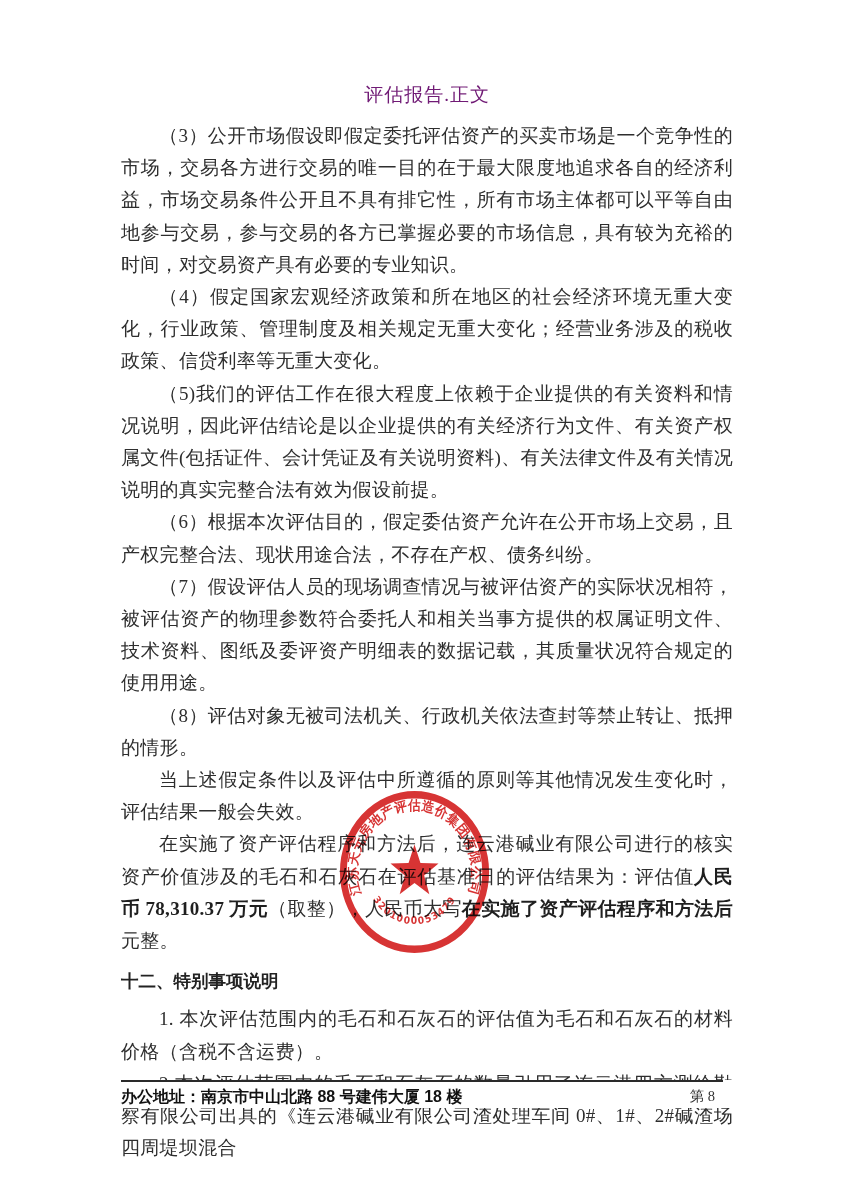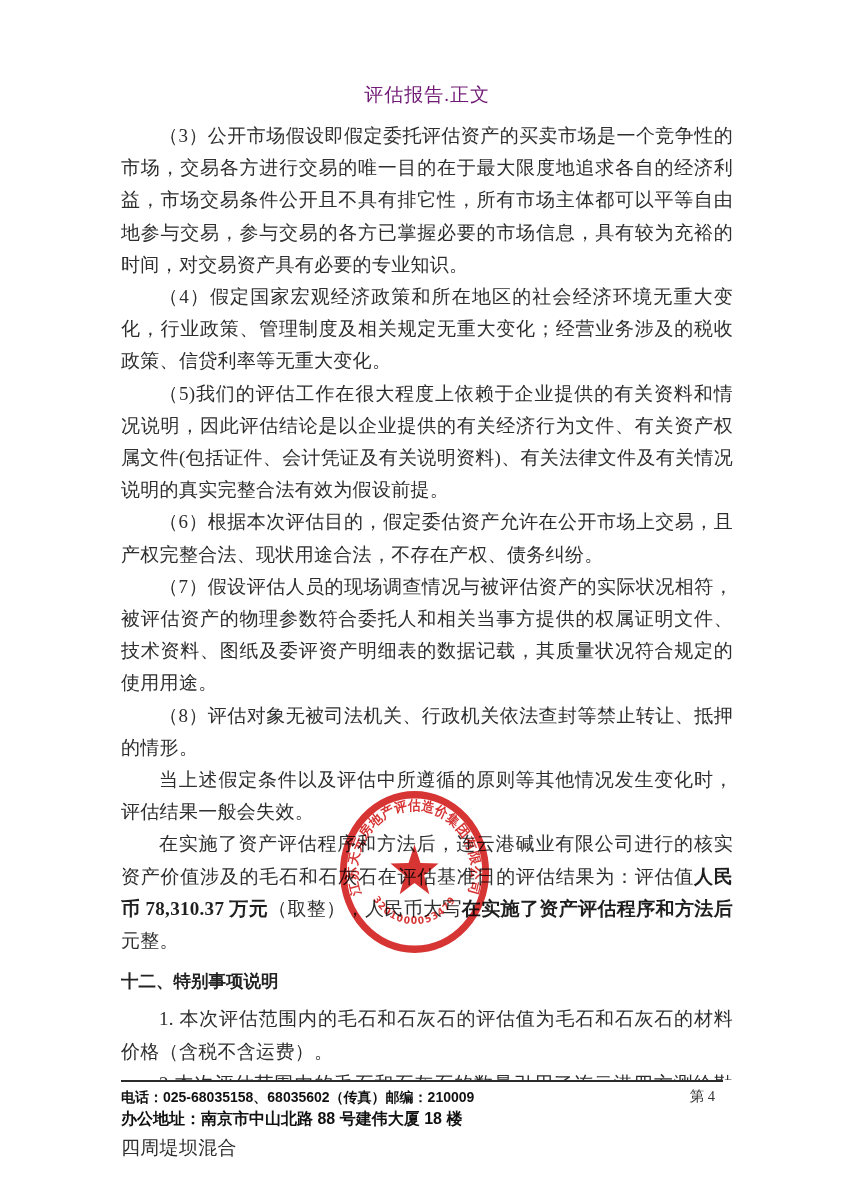--- a/index.html
+++ b/index.html
@@ -134,19 +134,18 @@
       <path id="sealArcTop" d="M 29.5 125.7 A 75 75 0 1 1 170.5 125.7" fill="none"></path>
       <path id="sealArcBottom" d="M 48.4 136.1 A 63 63 0 0 0 151.6 136.1" fill="none"></path>
       <text class="seal-company" fill="#d42222" text-anchor="middle"><textPath href="#sealArcTop" startOffset="50%">江苏天元房地产评估造价集团有限公司</textPath></text>
       <text class="seal-number" fill="#d42222" text-anchor="middle"><textPath href="#sealArcBottom" startOffset="50%">3201000053479</textPath></text>
     </svg>
   </div>
 
   <div class="footer">
     <div class="footer-rule"></div>
     <div class="footer-line1">
-      <span>电话：025-68035158、68035602（传真）邮编：210009</span>
-      <span class="page-num">第 4</span>
+      <span class="page-num">第 8</span>
     </div>
     <div class="footer-line2">办公地址：南京市中山北路 88 号建伟大厦 18 楼</div>
   </div>
 
 </div>
 
 </body></html>

